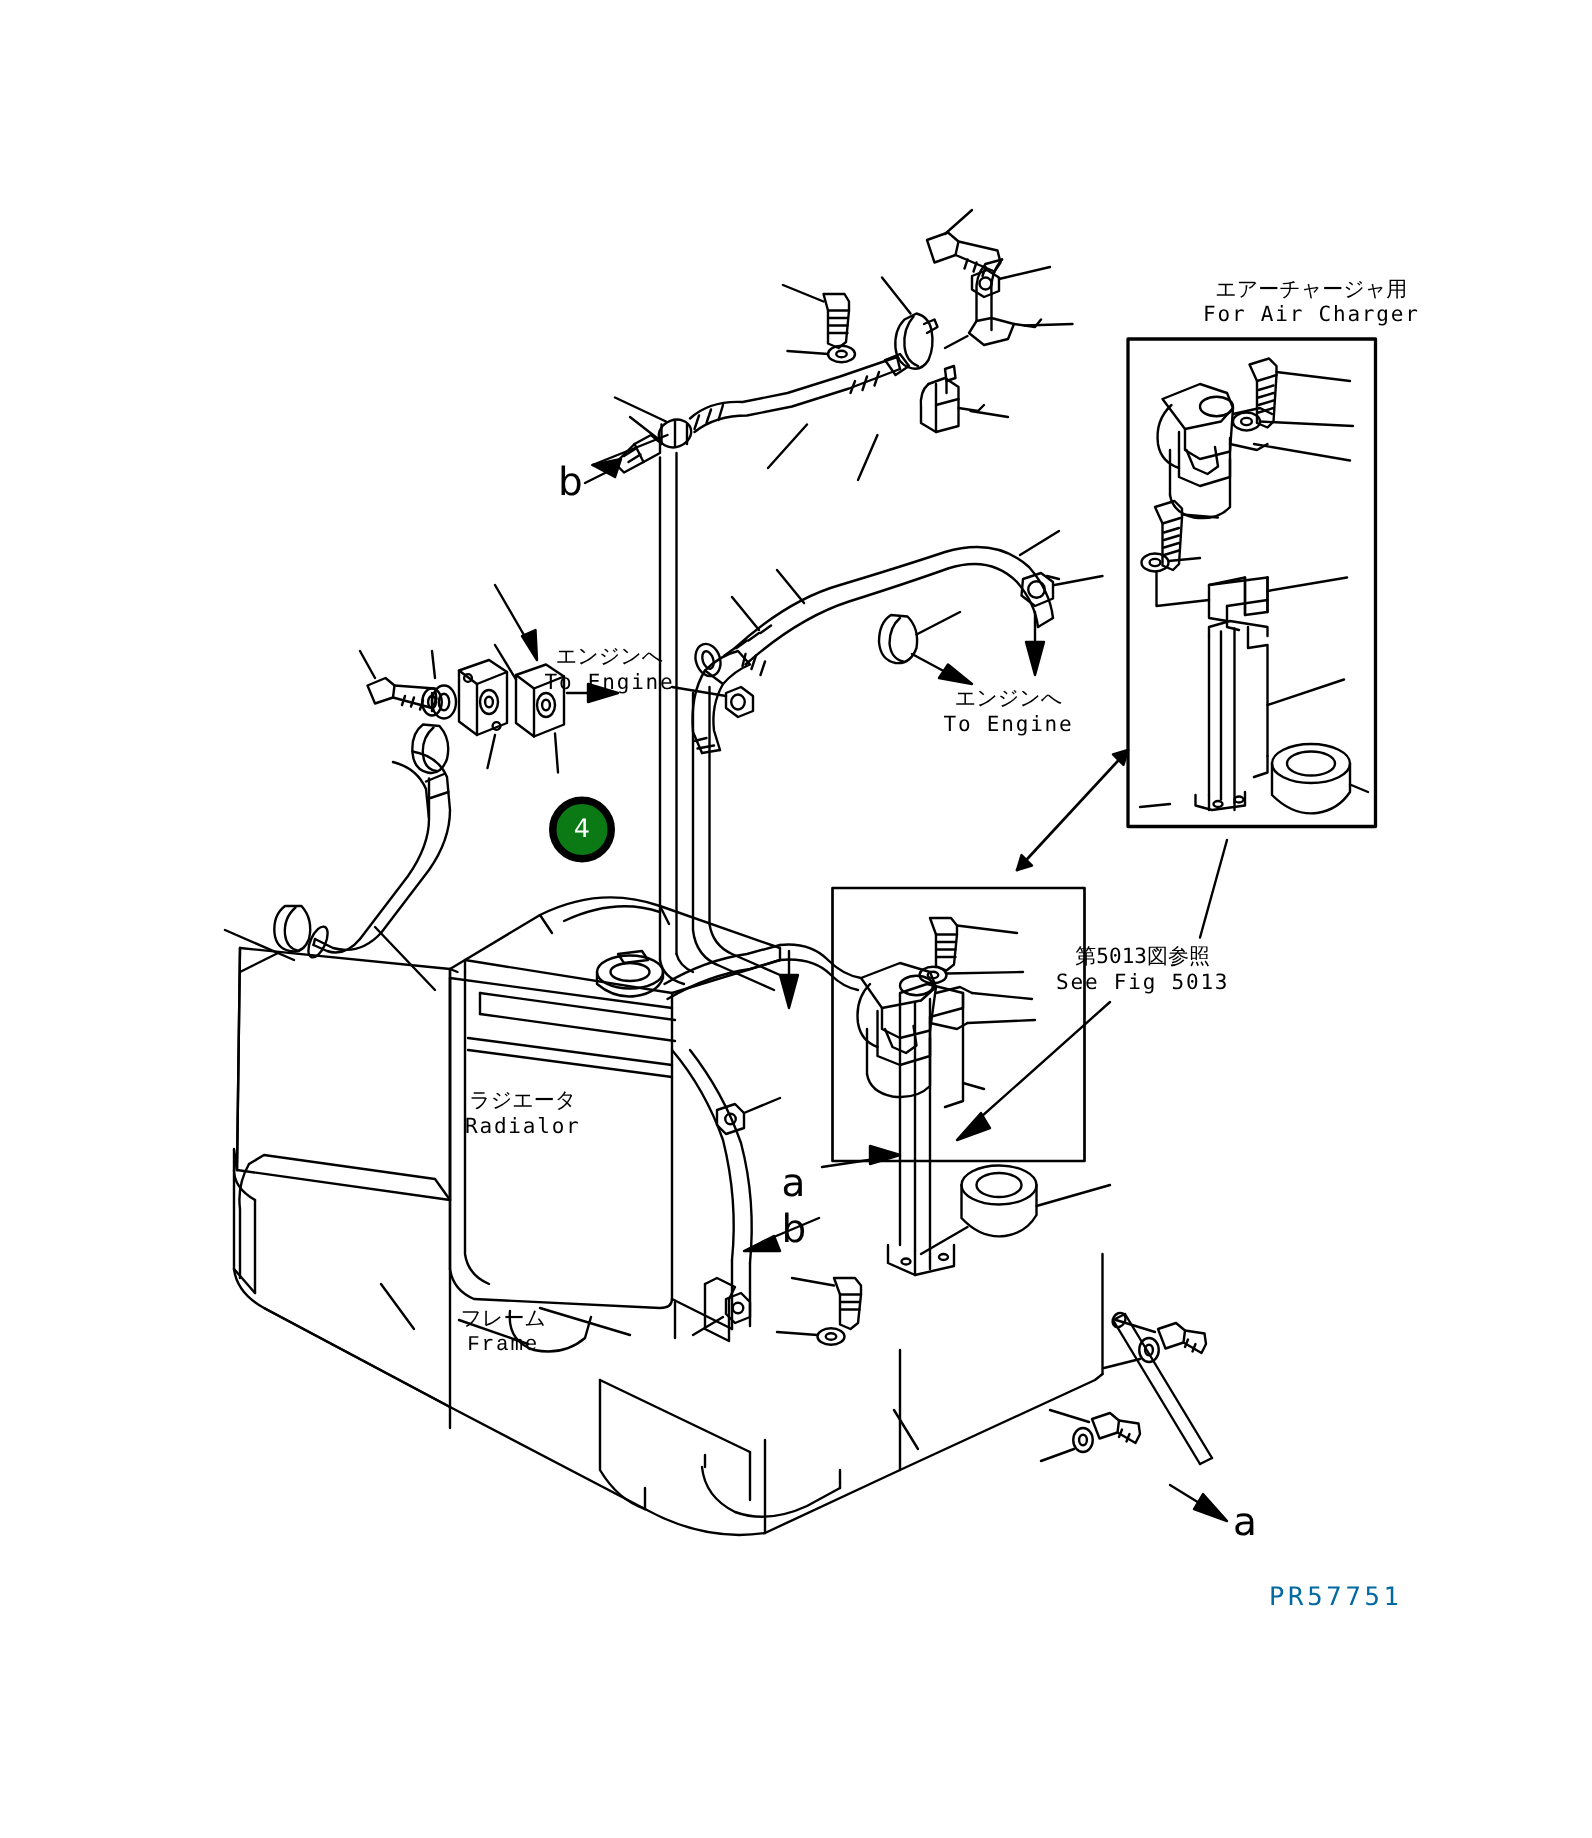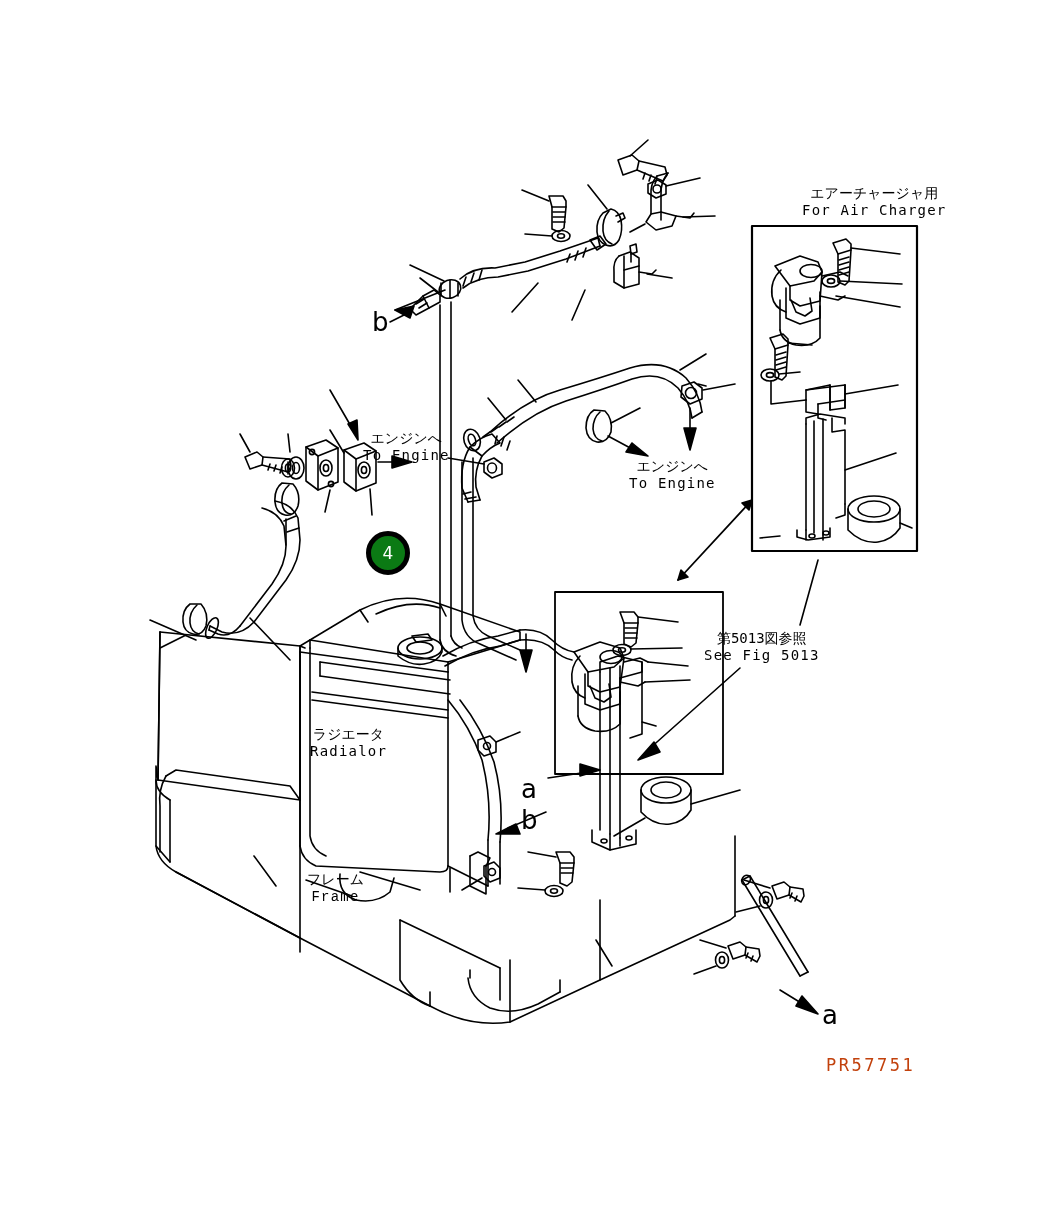--- a/index.html
+++ b/index.html
@@ -61,21 +61,22 @@
     font-size: 17px;
     display: flex;
     align-items: center;
     justify-content: center;
   }
   .drawing-code {
     position: absolute;
     font-family: "DejaVu Sans Mono", monospace;
     font-size: 17px;
     letter-spacing: 2.5px;
-    color: #c2410c;
+    color: #0369a1;
+    margin-left: 20px;
   }
 </style>
 </head>
 <body>
 
 <div id="page">
 
   <svg id="art" viewBox="0 0 1061 1225" xmlns="http://www.w3.org/2000/svg">
     <g fill="none" stroke="#000000" stroke-width="1.6" stroke-linecap="round" stroke-linejoin="round">
 

